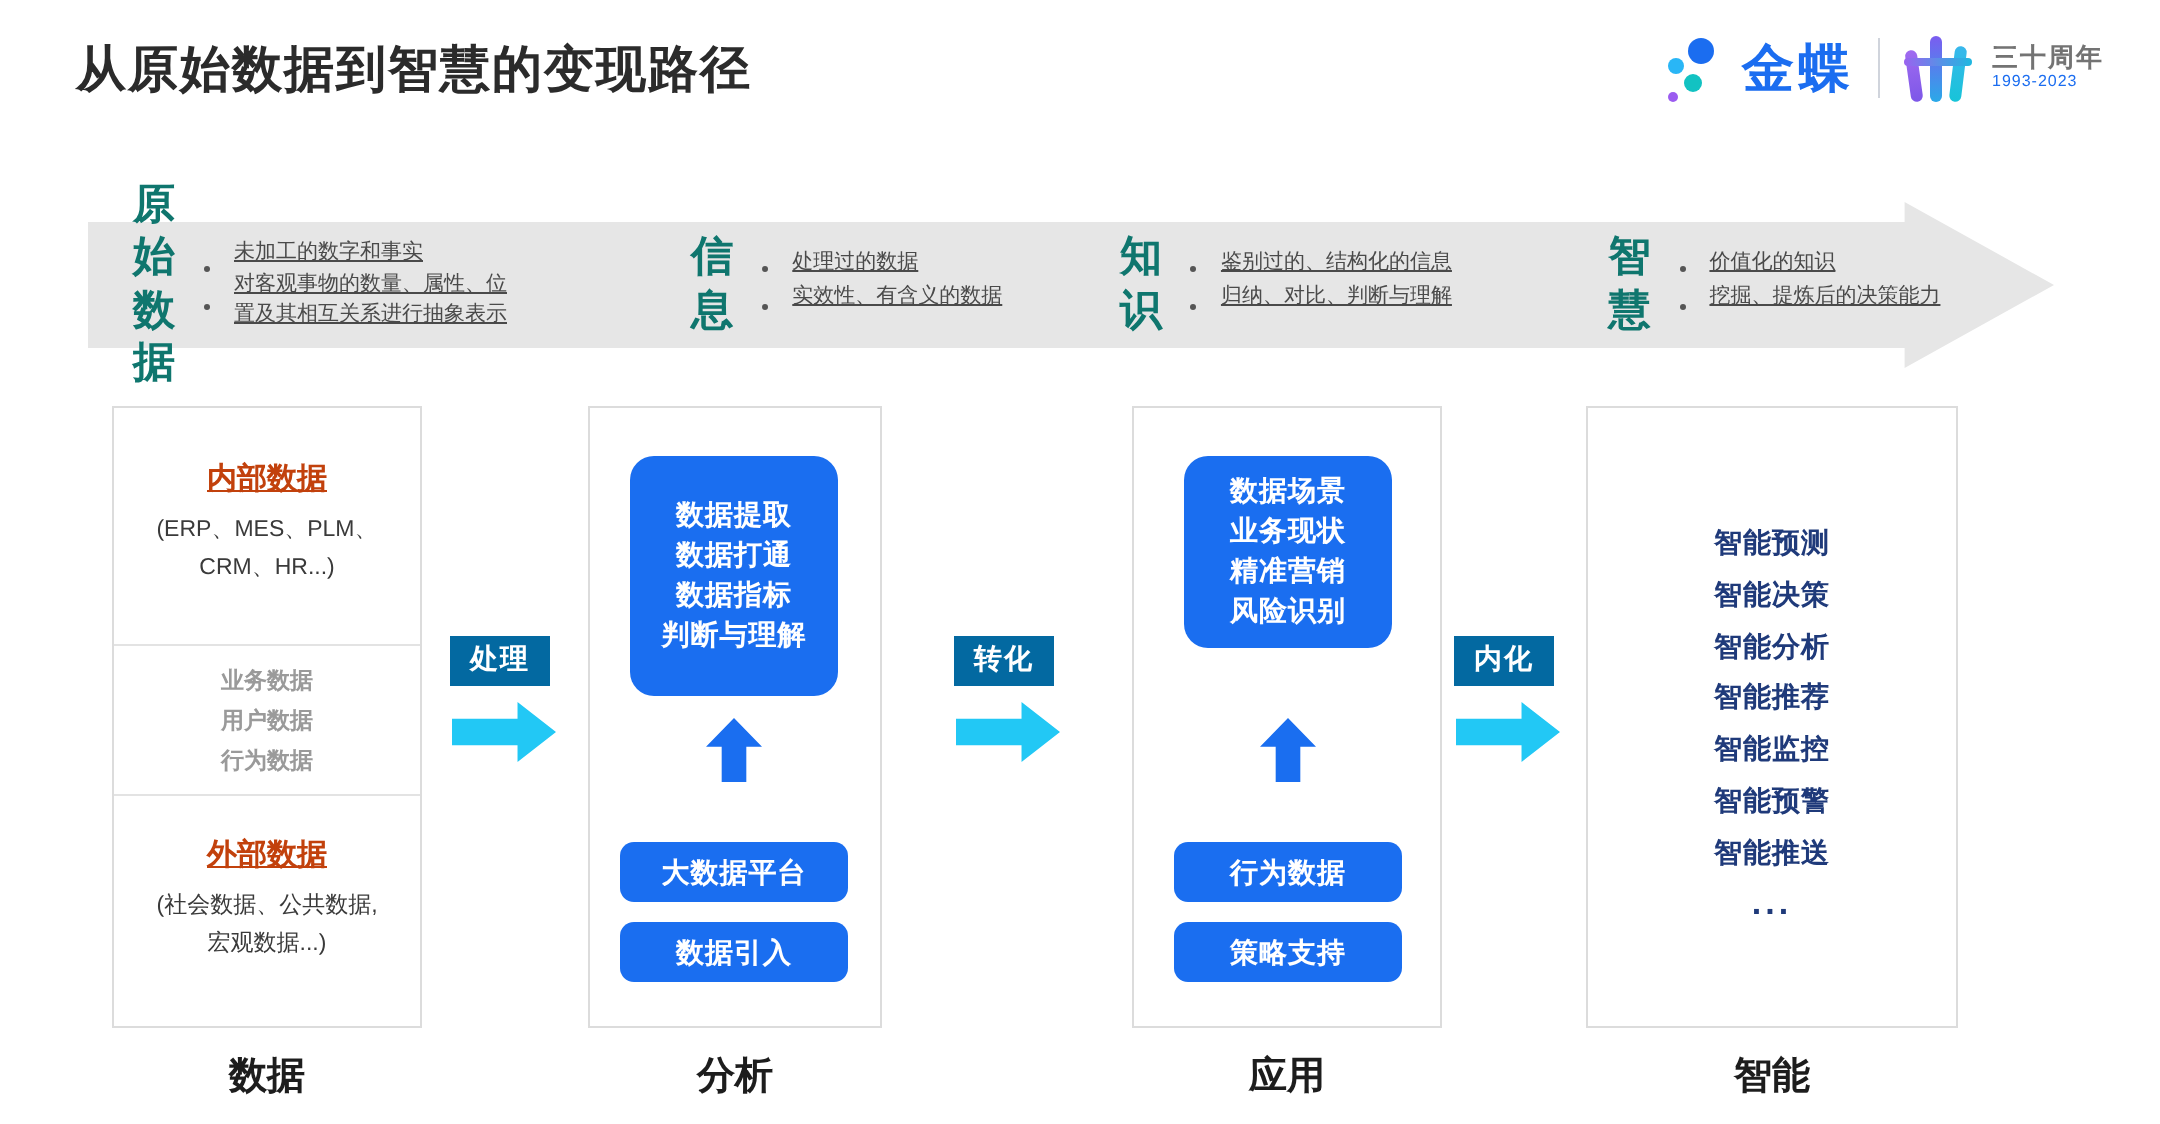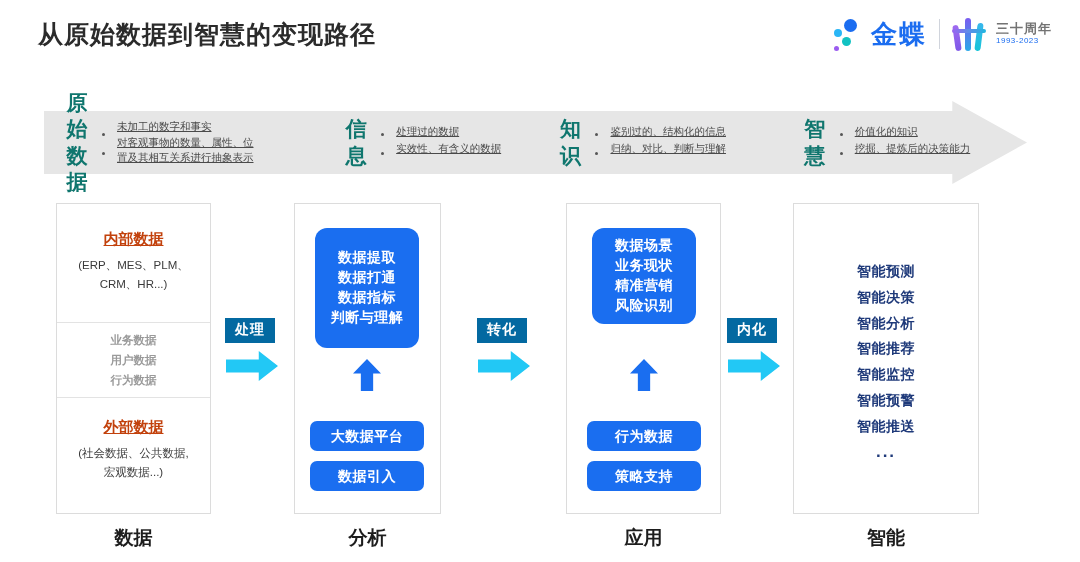--- a/index.html
+++ b/index.html
@@ -198,21 +198,20 @@
   .data-block {
     box-sizing: border-box;
     text-align: center;
   }
   .data-block.top    { padding-top: 26px; height: 118px; }
   .data-block.middle {
     height: 76px;
     border-top: 1px solid #e3e3e3;
     border-bottom: 1px solid #e3e3e3;
     padding-top: 8px;
-    font-family: Liberation Mono, monospace;
   }
   .data-block.bottom { padding-top: 20px; }
   .data-head {
     font-size: 15px;
     font-weight: bold;
     color: #c2410c;
     margin-bottom: 7px;
     text-decoration: underline;
   }
   .data-sub {

